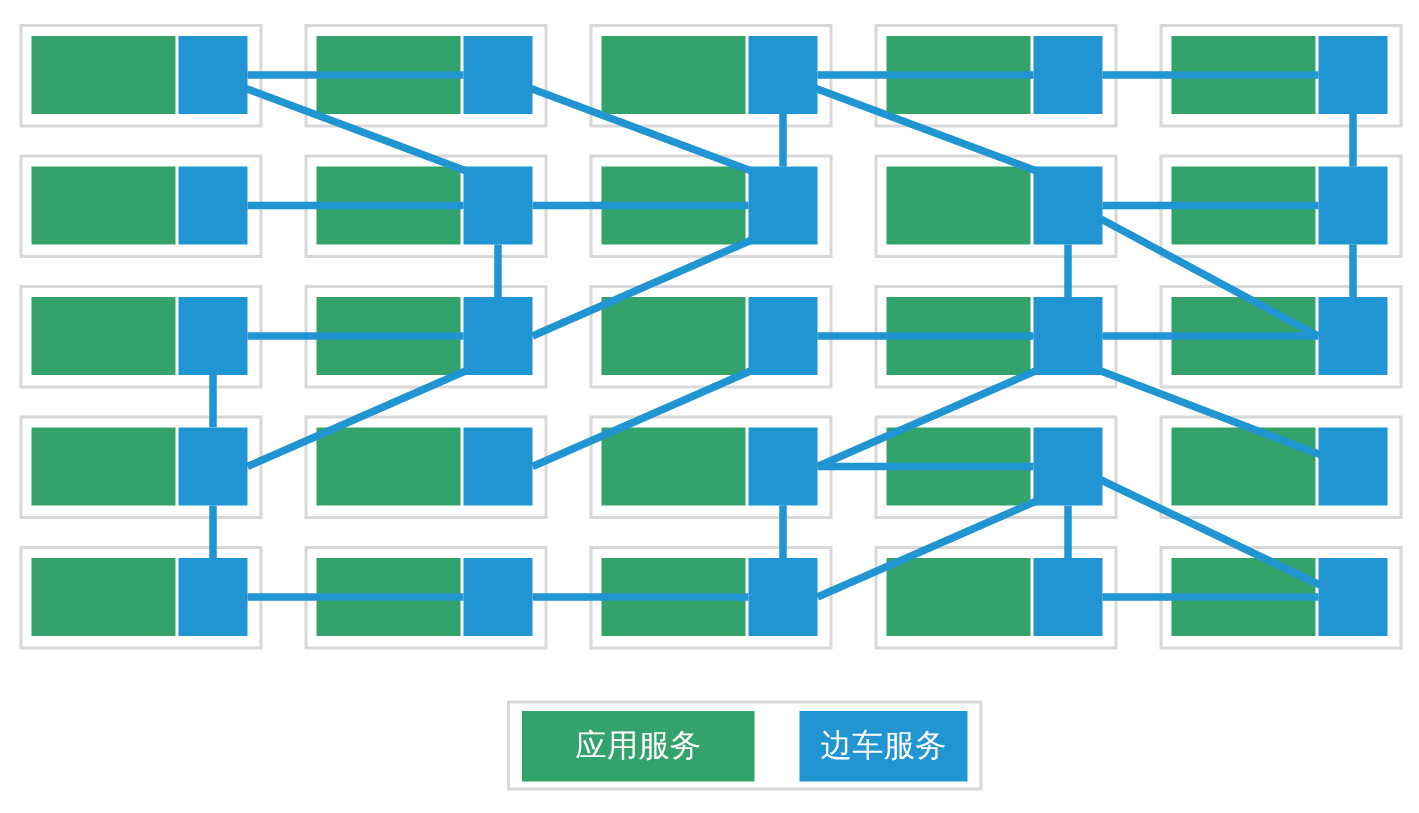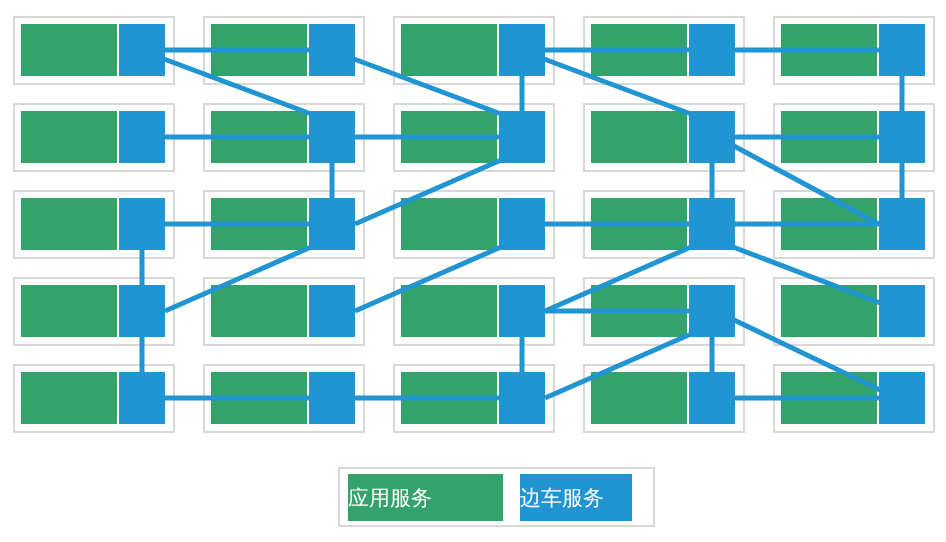--- a/index.html
+++ b/index.html
@@ -54,27 +54,28 @@
     box-sizing: border-box;
     background: #ffffff;
     display: flex;
     align-items: center;
     z-index: 6;
   }
   .legend-item {
     height: 47px;
     display: flex;
     align-items: center;
+    justify-content: center;
     color: #ffffff;
     font-size: 21px;
     line-height: 1;
     white-space: nowrap;
   }
   .legend-item.app { margin-left: 8px; width: 155px; }
-  .legend-item.sidecar { margin-left: 17px; width: 112px; }
+  .legend-item.sidecar { margin-left: 30px; width: 112px; }
 </style>
 </head>
 <body>
 
 <div class="stage">
   <div id="nodes-layer">
       <div class="node" style="left: 13px; top: 16px; border-color: rgb(216, 216, 216);">
         <div class="app-block" style="background: rgb(52, 163, 107);"></div>
         <div class="sidecar-block" style="background: rgb(33, 148, 210);"></div>
       </div>

